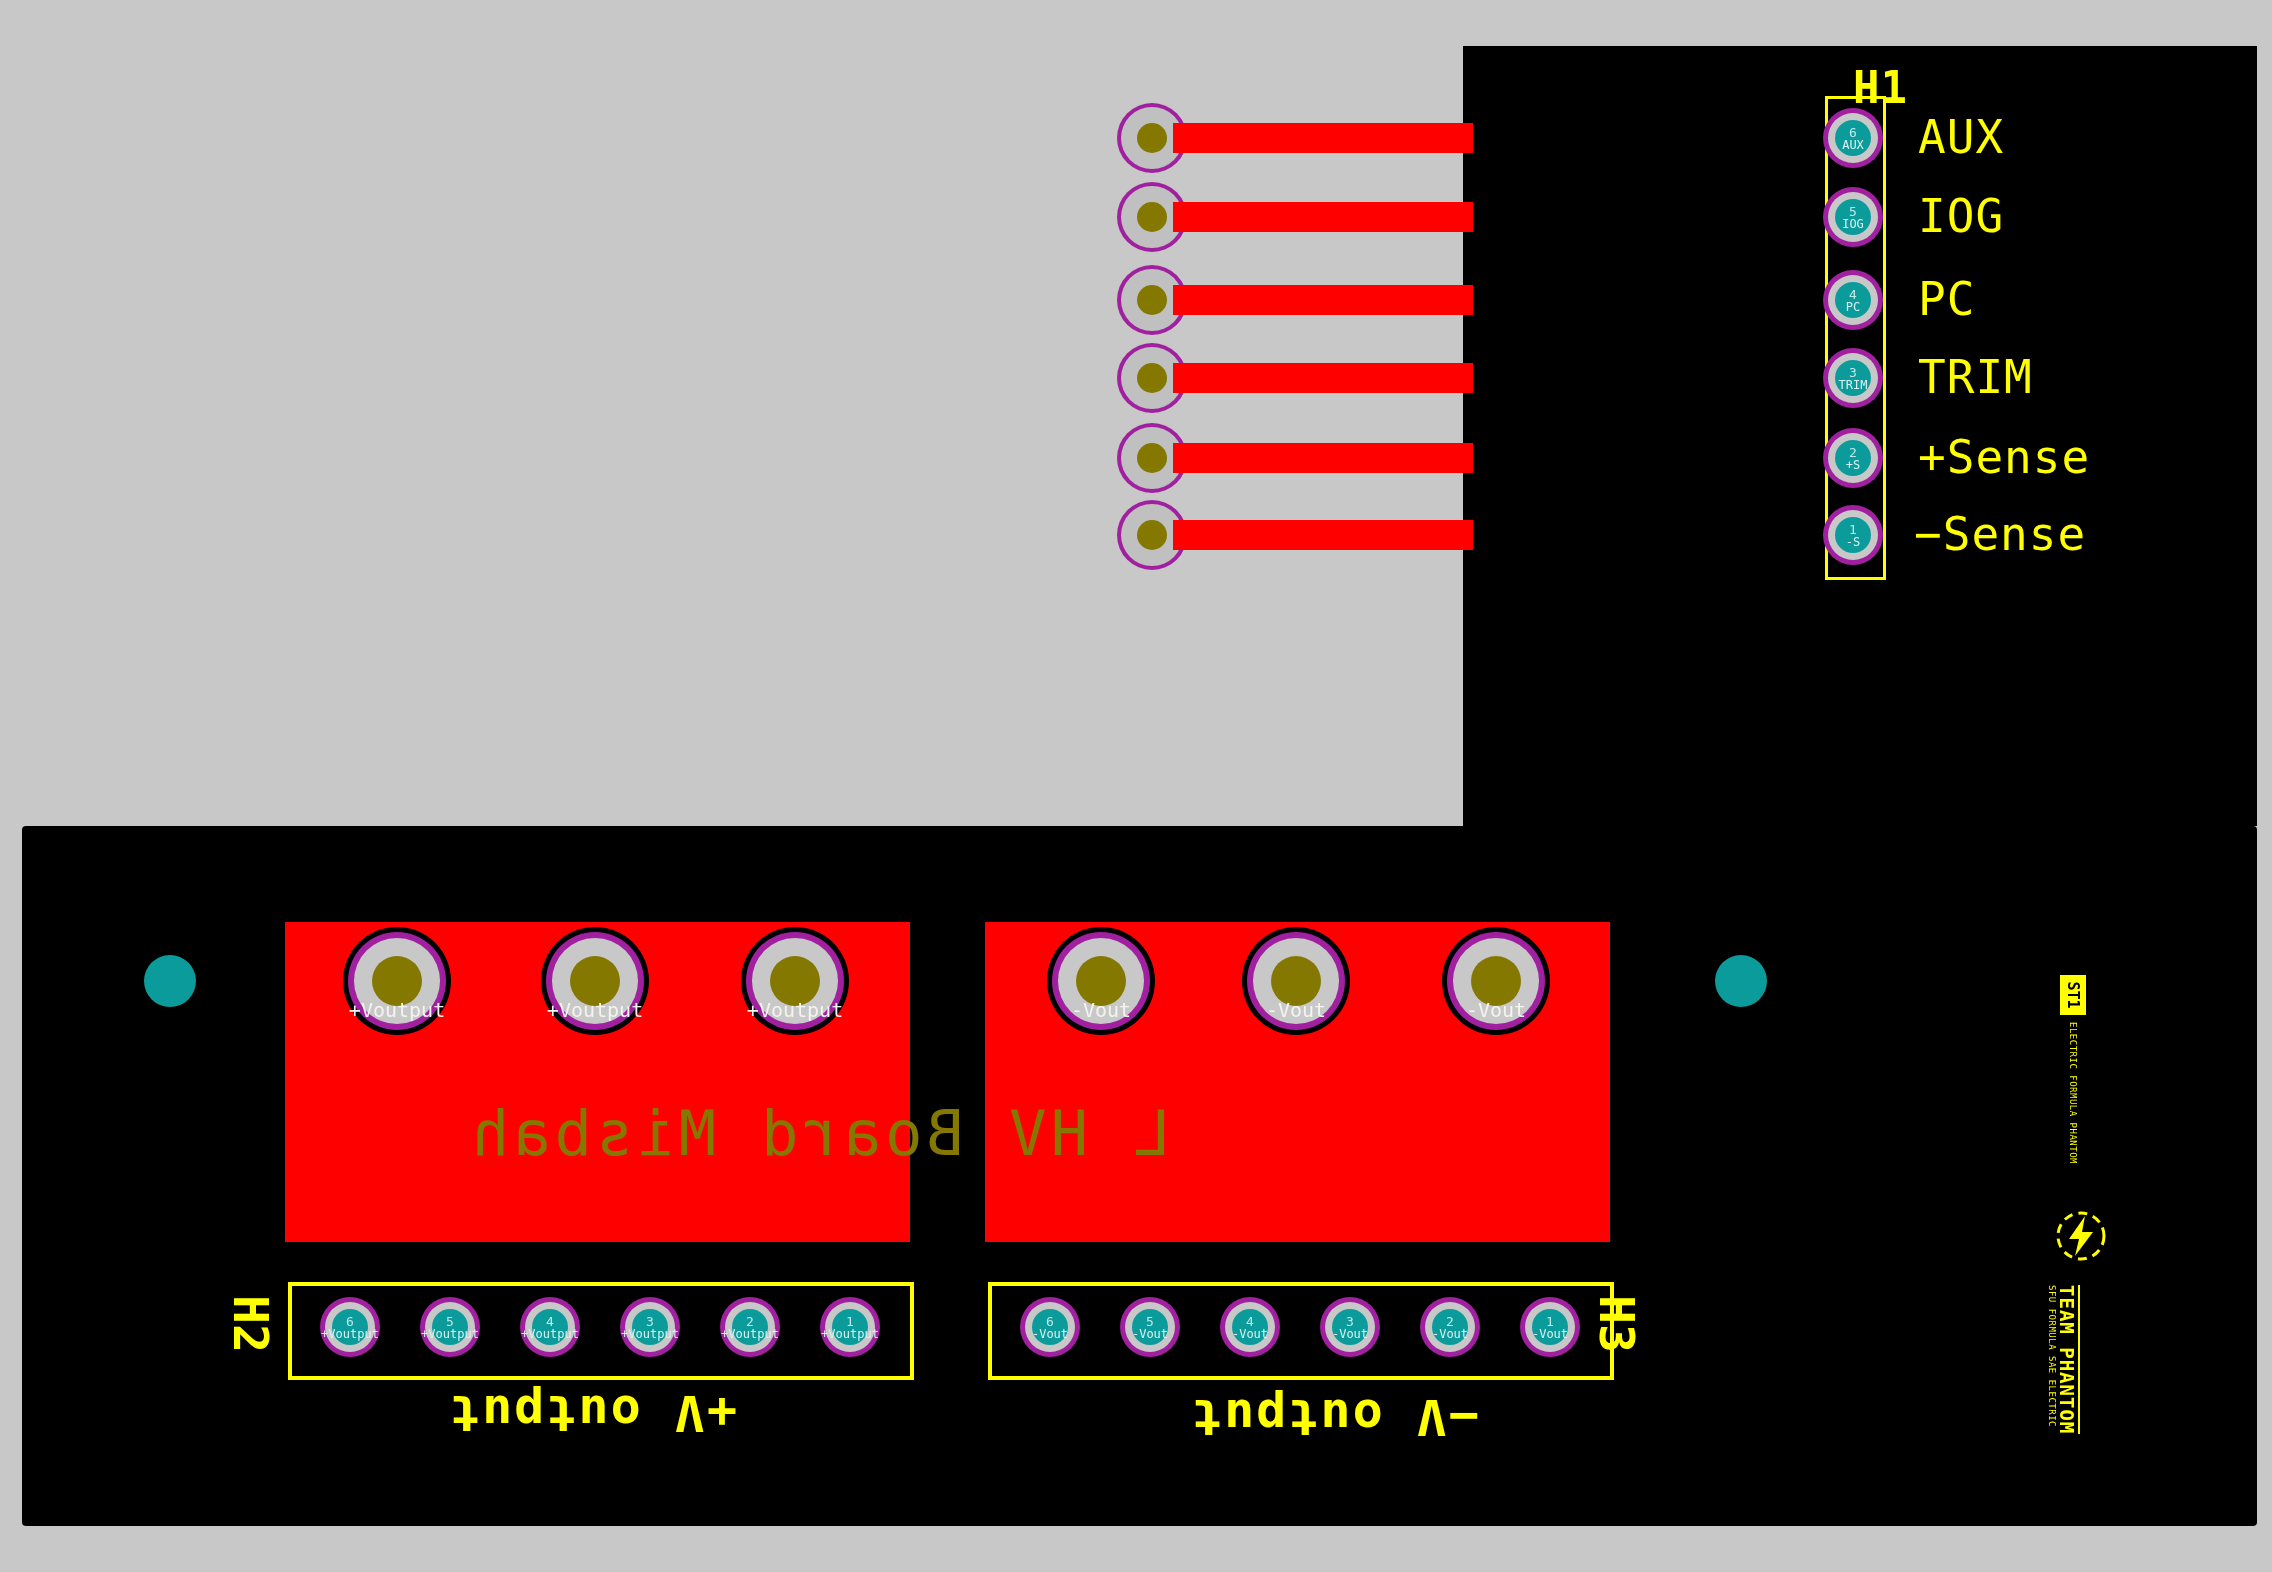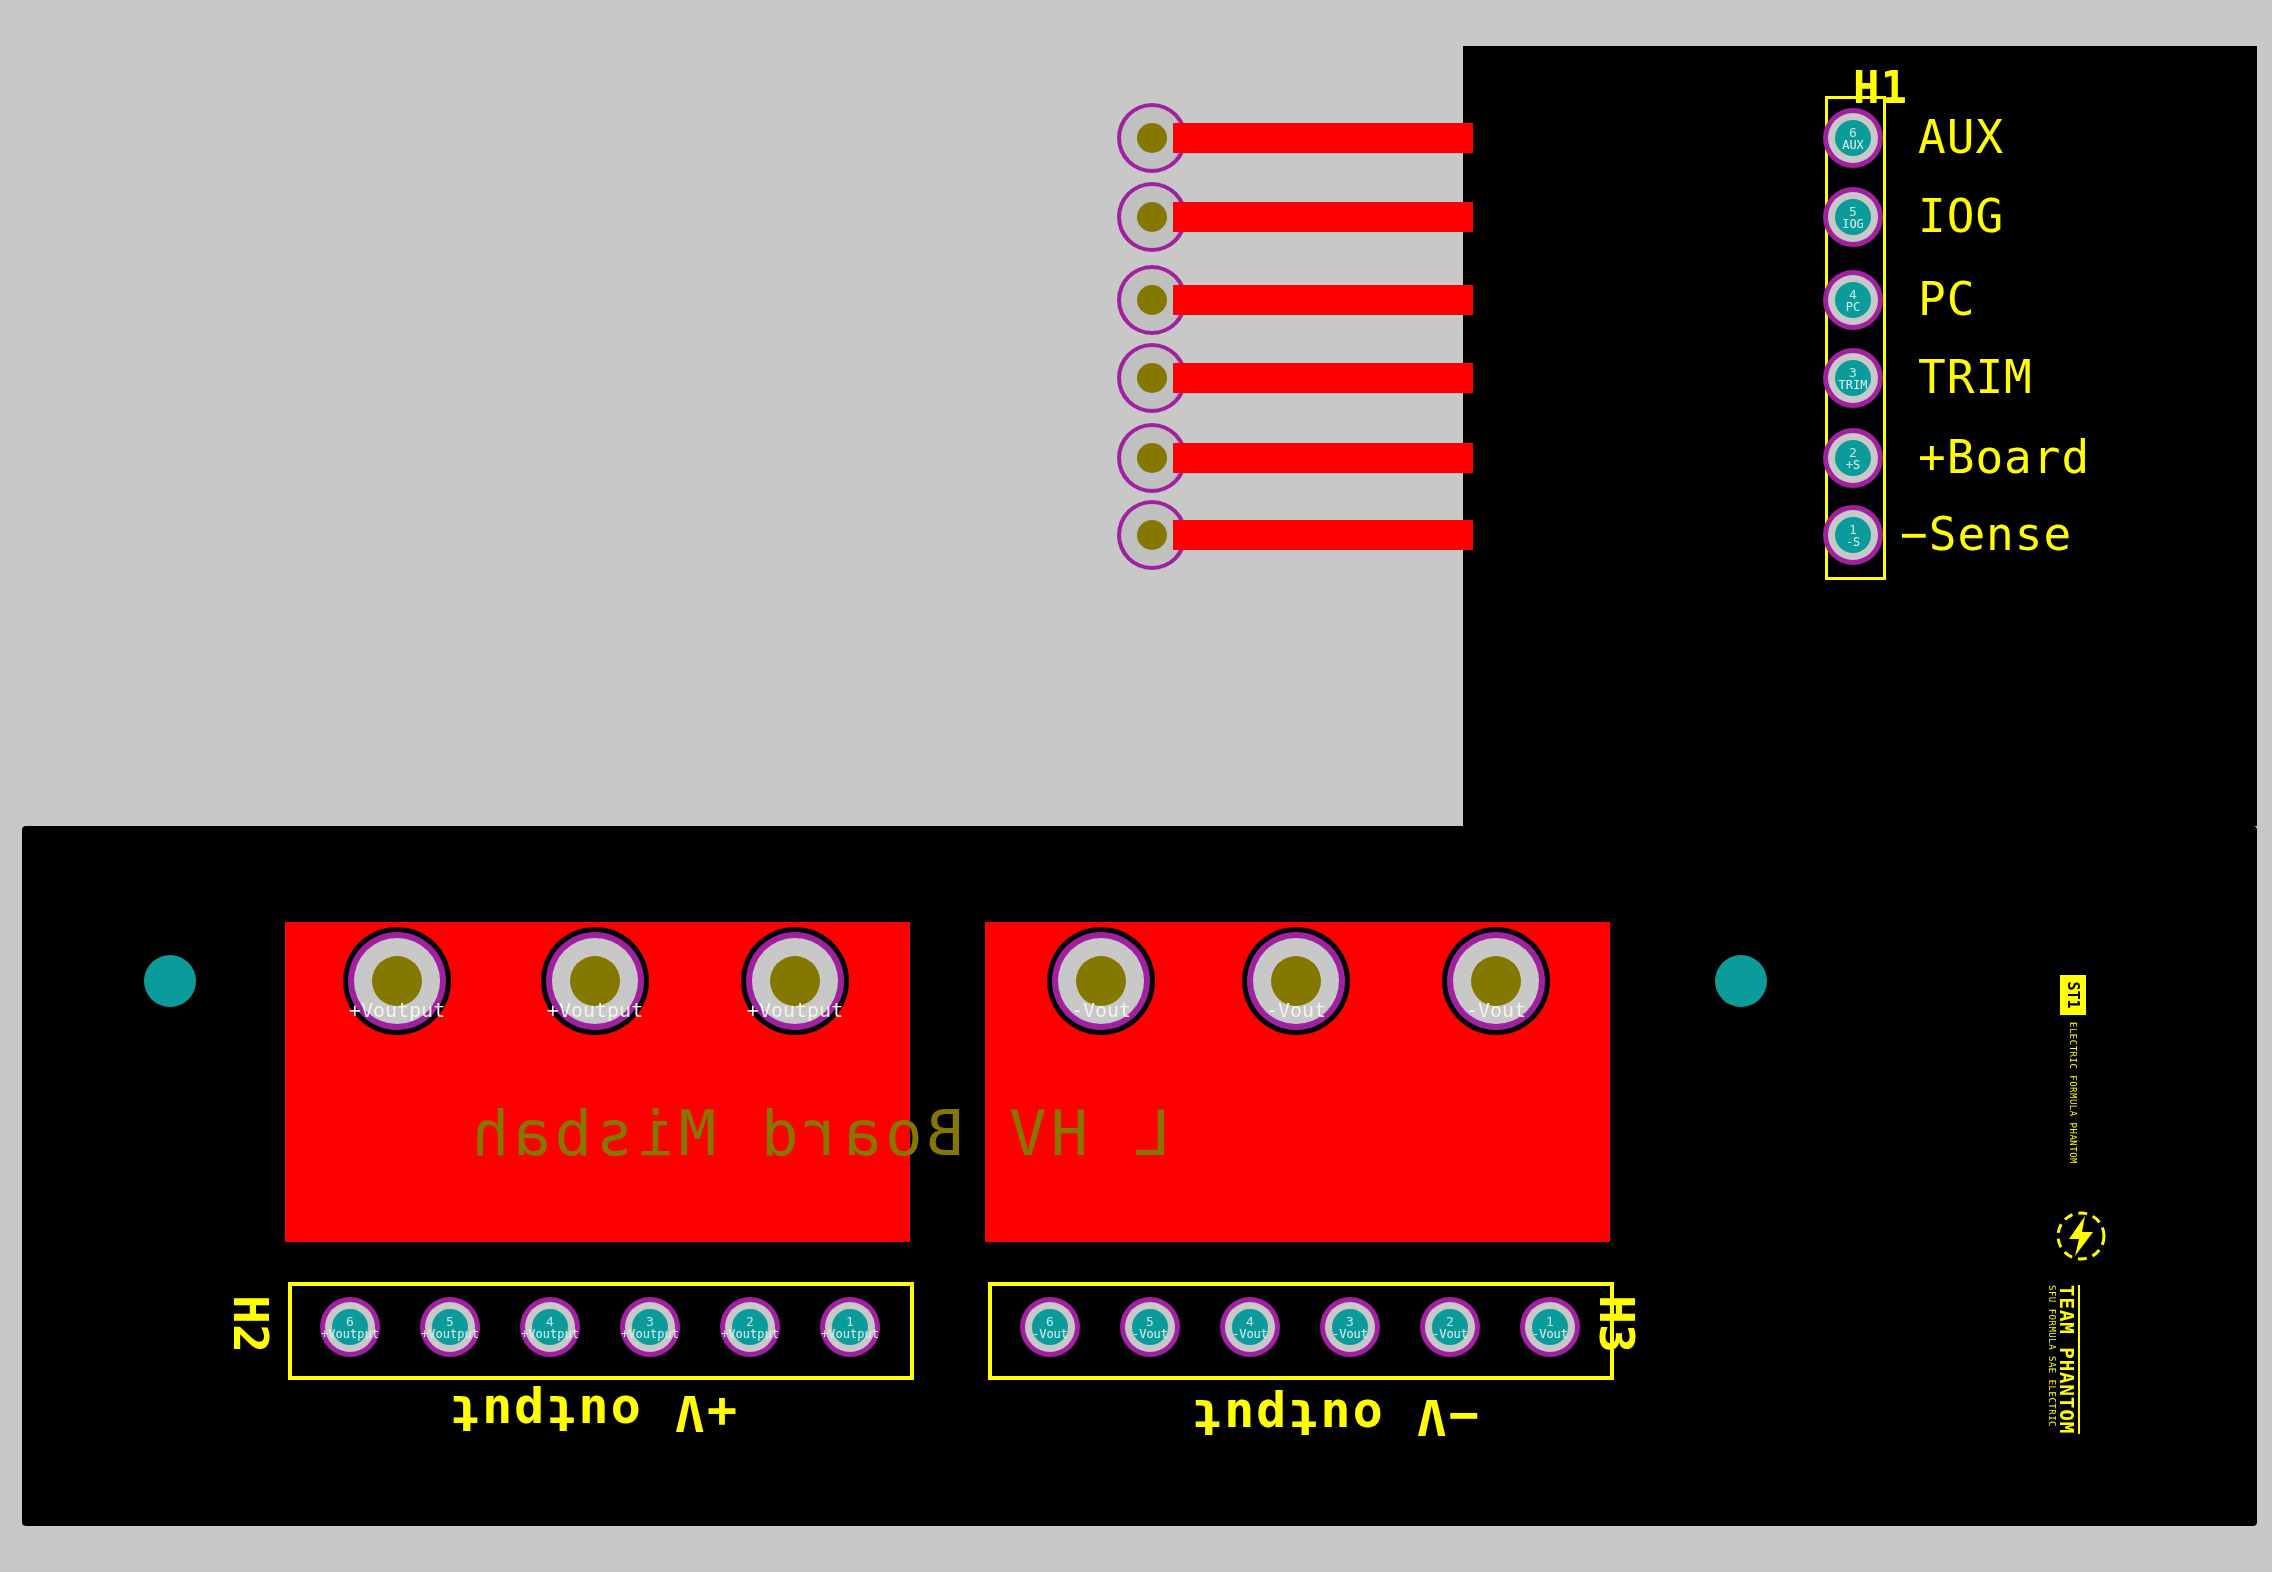--- a/index.html
+++ b/index.html
@@ -305,32 +305,32 @@
 
   <div class="pad-th" style="left:-342px; top:381px;">
     <div class="drill"></div>
   </div>
   <div class="trace" style="left:-290px; top:397px; width:300px;"></div>
   <div class="pad-pin" style="left:365px; top:387px;">
     <div class="core"></div>
     <div class="pn">2</div>
     <div class="nn">+S</div>
   </div>
-  <div class="h1-netlabel" style="left:455px; top:388px;">+Board</div>
+  <div class="h1-netlabel" style="left:455px; top:388px;">+Sense</div>
 
   <div class="pad-th" style="left:-342px; top:458px;">
     <div class="drill"></div>
   </div>
   <div class="trace" style="left:-290px; top:474px; width:300px;"></div>
   <div class="pad-pin" style="left:365px; top:464px;">
     <div class="core"></div>
     <div class="pn">1</div>
     <div class="nn">-S</div>
   </div>
-  <div class="h1-netlabel" style="left:437px; top:465px;">−Sense</div>
+  <div class="h1-netlabel" style="left:451px; top:465px;">−Sense</div>
 </div>
 
 <div class="mount-hole" style="left:144px; top:955px;"></div>
 <div class="mount-hole" style="left:1715px; top:955px;"></div>
 
 <div class="red-zone" id="zone-pos" style="left:285px; top:922px; width:625px; height:320px;"></div>
 
 <div class="red-zone" id="zone-neg" style="left:985px; top:922px; width:625px; height:320px;"></div>
 
 <div id="board-name" style="left:468px; top:1103px;">L HV Board Misbah</div>

